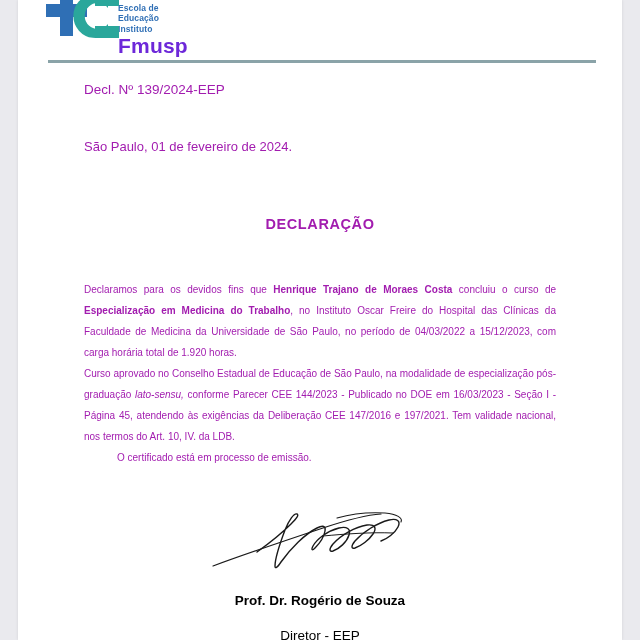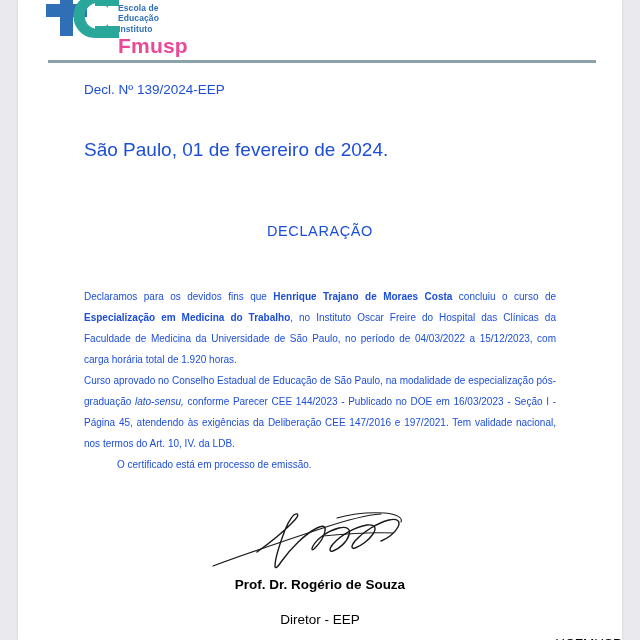--- a/index.html
+++ b/index.html
@@ -68,21 +68,21 @@
     font-size: 8.5px;
     font-weight: bold;
     color: #2f6fb5;
     line-height: 1.22;
     letter-spacing: 0.1px;
     margin-top: 2px;
   }
   .logo-fmusp {
     font-size: 21px;
     font-weight: bold;
-    color: #ec4899;
+    color: #6d28d9;
     letter-spacing: 0.2px;
     margin-top: 1px;
     line-height: 1;
   }
 
   .rule {
     position: absolute;
     left: 30px;
     top: 60px;
     width: 548px;
@@ -91,34 +91,34 @@
   }
 
   
   .content {
     position: absolute;
     left: 0;
     top: 72px;
     width: 604px;
     padding: 0 66px 0 66px;
     box-sizing: border-box;
-    color: #1d4ed8;
+    color: #a21caf;
   }
   .decl-no {
     font-size: 13.5px;
     margin-top: 10px;
   }
   .place-date {
-    font-size: 19px;
+    font-size: 13px;
     margin-top: 42px;
   }
   .doc-title {
     text-align: center;
     font-size: 14.5px;
-    font-weight: normal;
+    font-weight: bold;
     letter-spacing: 0.6px;
     margin-top: 62px;
   }
   .para {
     font-size: 10px;
     line-height: 21px;
     text-align: justify;
     text-justify: inter-word;
     margin: 0;
   }
@@ -149,21 +149,21 @@
   }
   .sig-mark {
     height: 70px;
     display: flex;
     align-items: center;
     justify-content: center;
   }
   .sig-name {
     font-size: 13.5px;
     font-weight: bold;
-    margin-top: 2px;
+    margin-top: 18px;
   }
   .sig-role {
     font-size: 13.5px;
     margin-top: 20px;
   }
   .sig-org {
     font-size: 13.5px;
     margin-top: 9px;
     text-align: right;
   }

